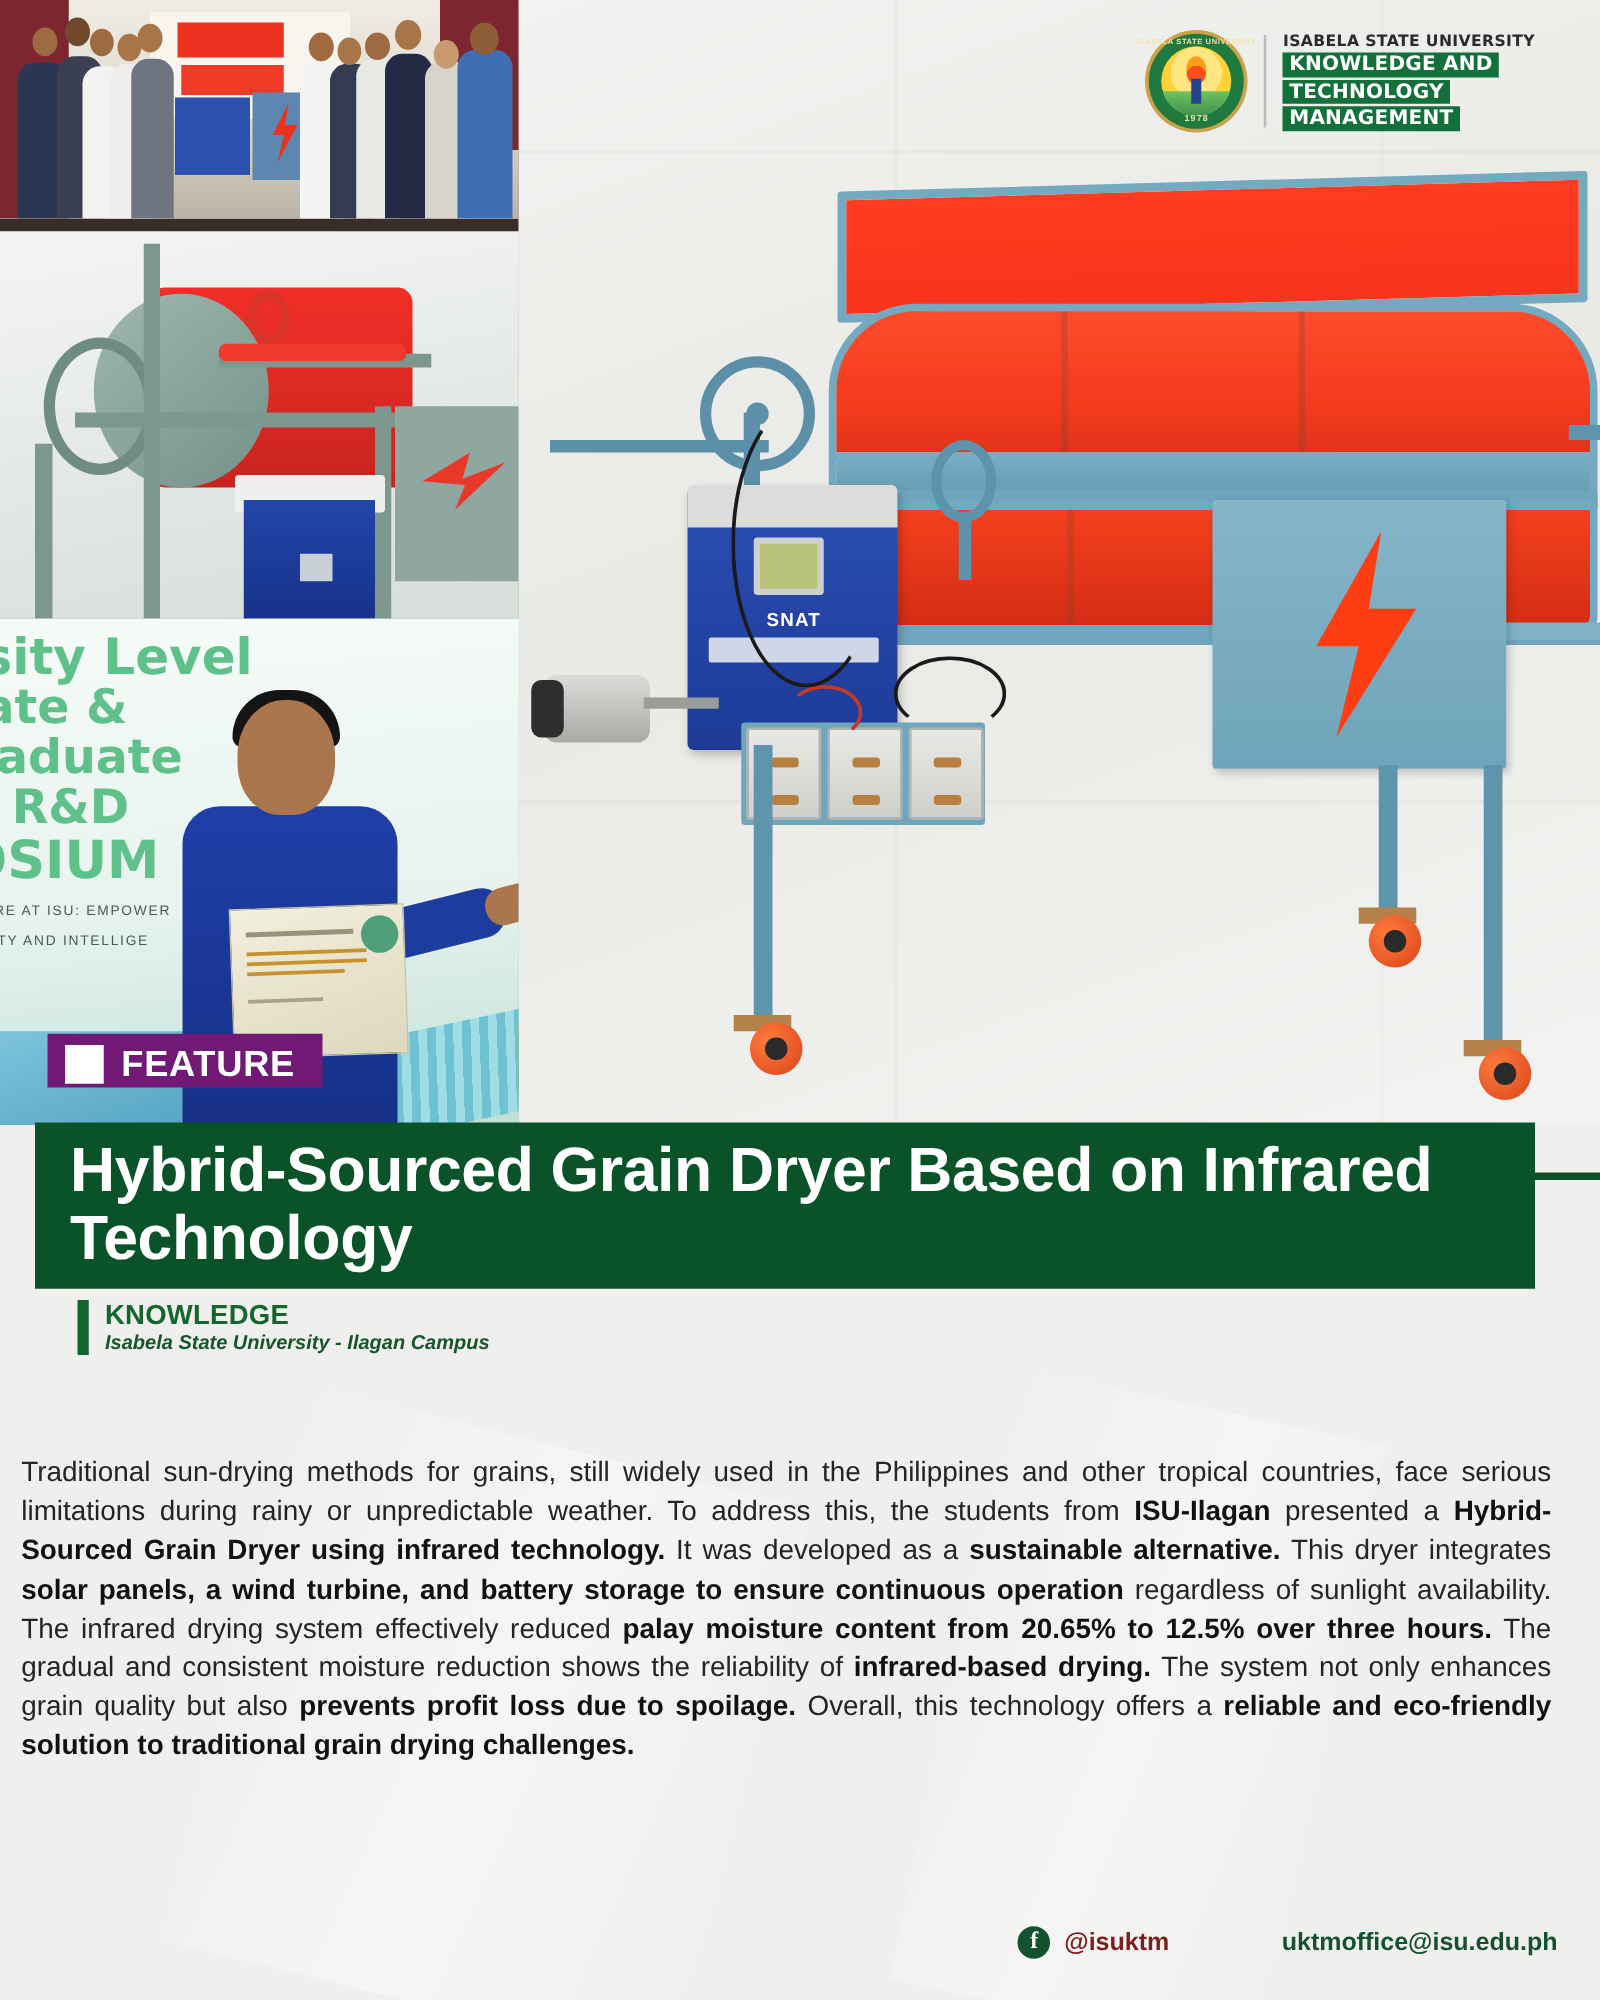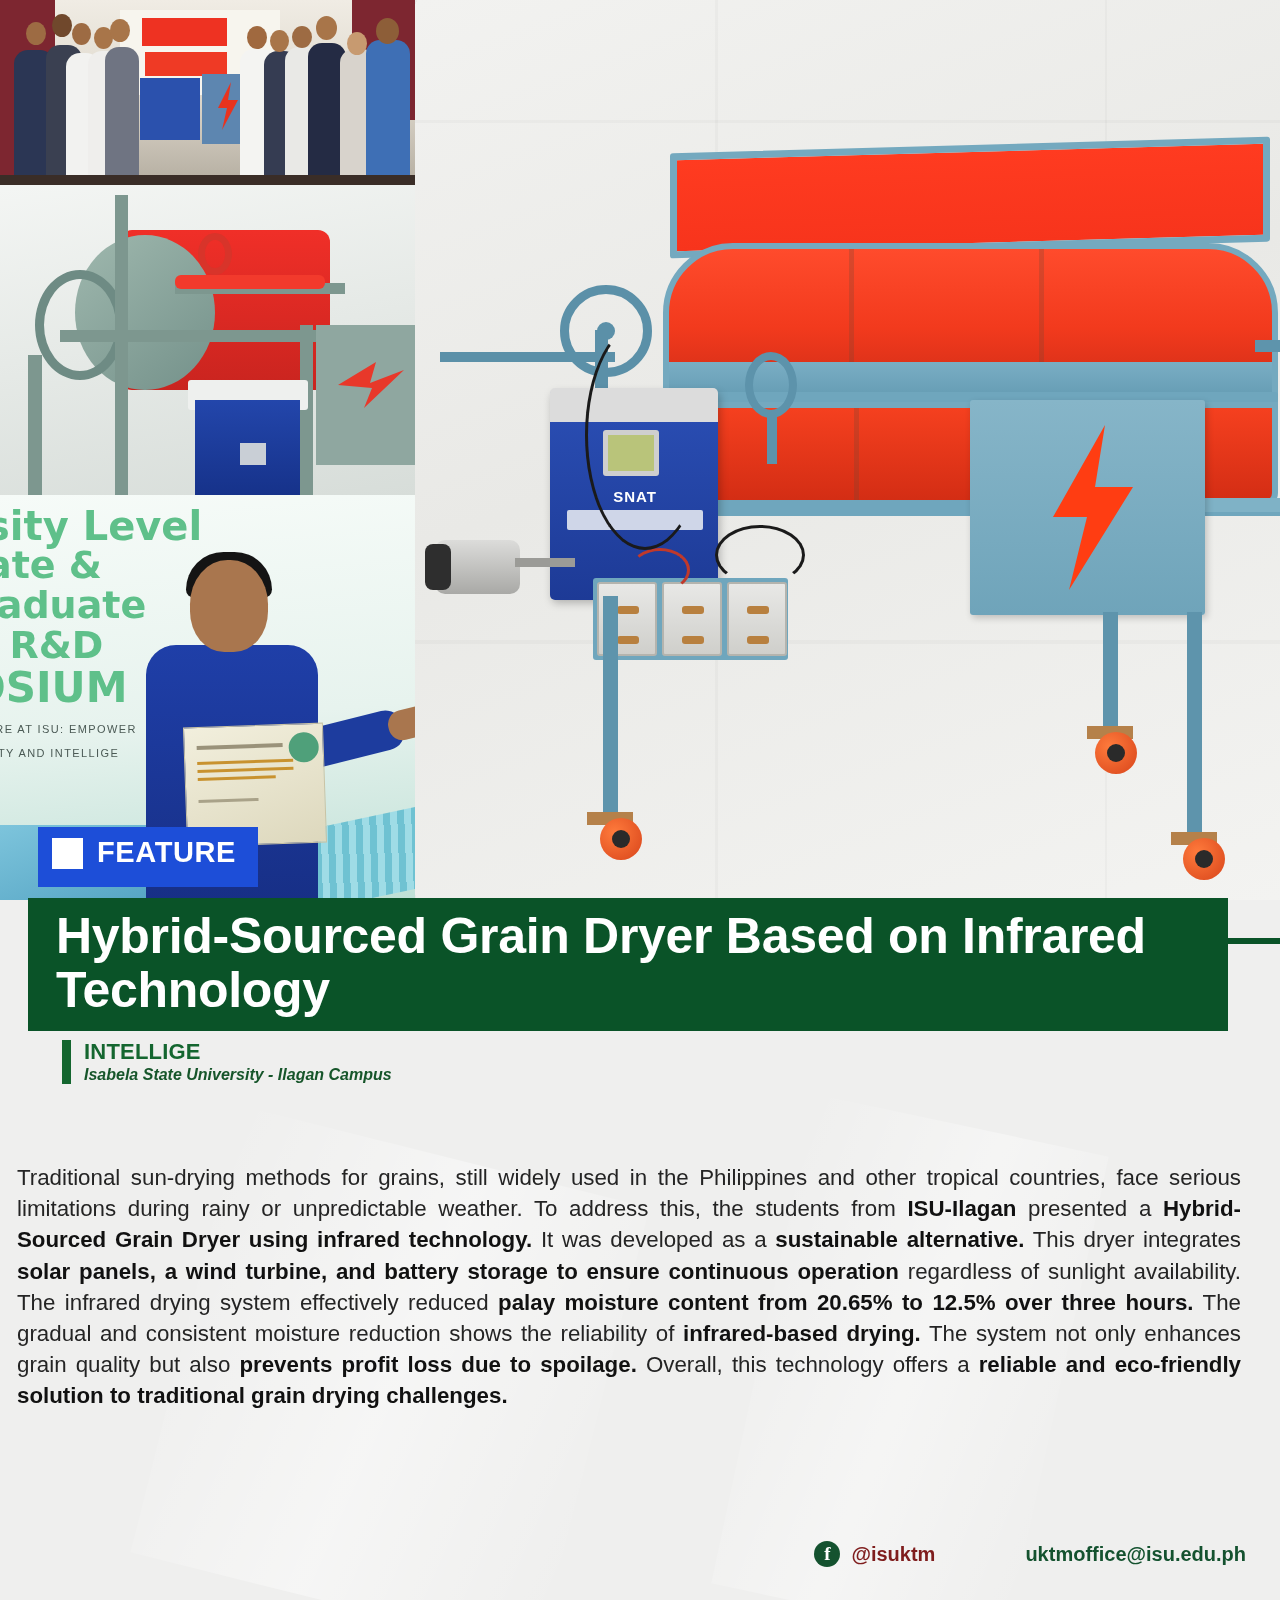--- a/index.html
+++ b/index.html
@@ -177,22 +177,22 @@
   .logo-text { display:flex; flex-direction:column; gap:2px; }
   .logo-line1 { font-size:12.5px; color:#2b2b2b; font-weight:bold; letter-spacing:.3px;
     font-family:"DejaVu Sans", sans-serif; }
   .logo-hl { background:#12703a; color:#ffffff; font-size:16px; font-weight:bold;
     padding:0px 5px 1px; align-self:flex-start; line-height:1.18;
     font-family:"DejaVu Sans", sans-serif; letter-spacing:.2px; }
 
   
   .feature-badge {
     position:absolute; left:38px; top:827px; z-index:30;
-    background:#1d4ed8; display:flex; align-items:flex-end; gap:14px;
-    padding:9px 22px 18px 14px;
+    background:#701a75; display:flex; align-items:flex-start; gap:14px;
+    padding:9px 22px 1px 14px;
   }
   .feature-square { width:31px; height:31px; background:#ffffff; }
   .feature-label { color:#fff; font-size:29px; font-weight:bold; letter-spacing:.6px; }
 
   
   .title-banner {
     position:absolute; left:28px; top:898px; width:1200px; min-height:128px; z-index:25;
     background:#0a5328; padding:12px 0 14px 28px;
   }
   .title-banner h1 {
@@ -400,36 +400,55 @@
           <div style="position:absolute;left:12px;top:34px;width:96px;height:3px;background:#c8922f;"></div>
           <div style="position:absolute;left:12px;top:42px;width:96px;height:3px;background:#c8922f;"></div>
           <div style="position:absolute;left:12px;top:50px;width:78px;height:3px;background:#c8922f;"></div>
           <div style="position:absolute;left:12px;top:72px;width:60px;height:3px;background:#a9a289;"></div>
           <div style="position:absolute;left:104px;top:8px;width:30px;height:30px;border-radius:50%;background:#4fa07a;"></div>
         </div>
       </div>
     </div>
   </div>
 
+  <div class="header-logo">
+    <div class="seal">
+      <div class="seal-inner">
+        <div class="seal-top">ISABELA STATE UNIVERSITY</div>
+        <div class="seal-core">
+          <div class="flame"></div>
+          <div class="torch"></div>
+        </div>
+        <div class="seal-year">1978</div>
+      </div>
+    </div>
+    <div class="logo-divider"></div>
+    <div class="logo-text">
+      <div class="logo-line1">ISABELA STATE UNIVERSITY</div>
+      <div class="logo-hl">KNOWLEDGE AND</div>
+      <div class="logo-hl">TECHNOLOGY</div>
+      <div class="logo-hl">MANAGEMENT</div>
+    </div>
+  </div>
 </div>
 
 <div class="feature-badge">
   <div class="feature-square"></div>
   <div class="feature-label">FEATURE</div>
 </div>
 
 <div class="title-banner">
   <h1>Hybrid-Sourced Grain Dryer Based on Infrared Technology</h1>
 </div>
 <div class="title-tail"></div>
 
 <div class="proponents">
   <div class="prop-bar"></div>
   <div class="prop-body">
-    <div class="prop-head">INTELLIGE</div>
+    <div class="prop-head">KNOWLEDGE</div>
     <div class="prop-campus">Isabela State University - Ilagan Campus</div>
   </div>
 </div>
 
 <div class="article"><span>Traditional sun-drying methods for grains, still widely used in the Philippines and other tropical countries, face serious limitations during rainy or unpredictable weather. To address this, the students from </span><b>ISU-Ilagan</b><span> presented a </span><b>Hybrid-Sourced Grain Dryer using infrared technology.</b><span> It was developed as a </span><b>sustainable alternative.</b><span> This dryer integrates </span><b>solar panels, a wind turbine, and battery storage to ensure continuous operation</b><span> regardless of sunlight availability. The infrared drying system effectively reduced </span><b>palay moisture content from 20.65% to 12.5% over three hours.</b><span> The gradual and consistent moisture reduction shows the reliability of </span><b>infrared-based drying.</b><span> The system not only enhances grain quality but also </span><b>prevents profit loss due to spoilage.</b><span> Overall, this technology offers a </span><b>reliable and eco-friendly solution to traditional grain drying challenges.</b></div>
 
 <div class="footer">
   <div class="fb-group">
     <div class="fb-icon"></div>
     <div class="fb-handle">@isuktm</div>

